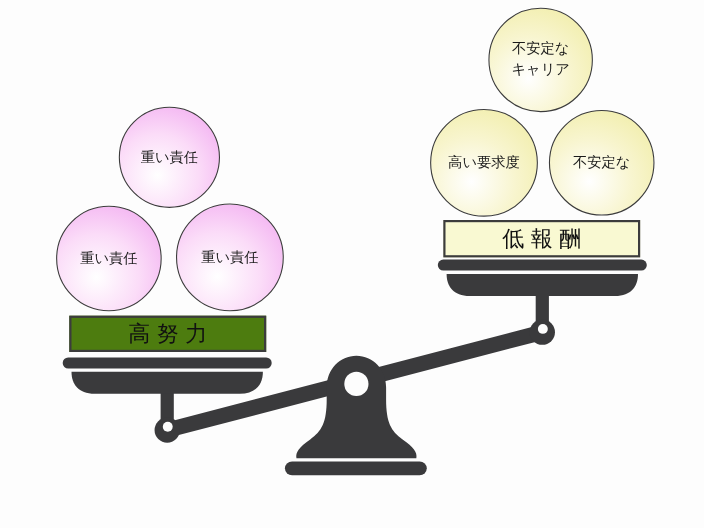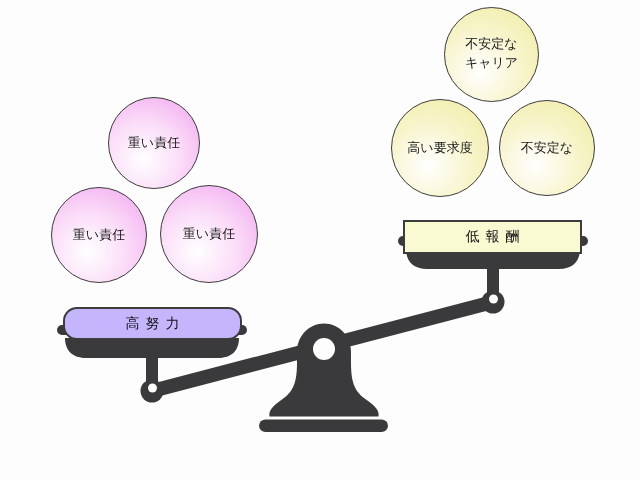--- a/index.html
+++ b/index.html
@@ -15,23 +15,23 @@
   }
   .bubble.pink{
     background:radial-gradient(circle at 38% 68%, #ffffff 0%, #fbdcf8 45%, #f0a3ef 100%);
   }
   .bubble.yellow{
     background:radial-gradient(circle at 38% 68%, #ffffff 0%, #f8f5cf 45%, #efeb9e 100%);
   }
   .tag{
     position:absolute;border:2px solid #3c3c3c;box-sizing:border-box;
     display:flex;align-items:center;justify-content:center;
-    font-size:14px;letter-spacing:6px;padding-left:6px;color:#111;margin-top:20px;
+    font-size:20px;letter-spacing:6px;padding-left:6px;color:#111;
   }
-  .tag.pink{background:#c4b5fd;border-radius:14px;}
+  .tag.pink{background:#4d7c0f;}
   .tag.yellow{background:#f9f9d2;}
 </style>
 </head>
 <body>
 
 <div class="canvas">
 
   <svg class="scale-svg" width="640" height="480" viewBox="0 0 640 480">
     <g fill="#3a3a3c" stroke="none">
 

